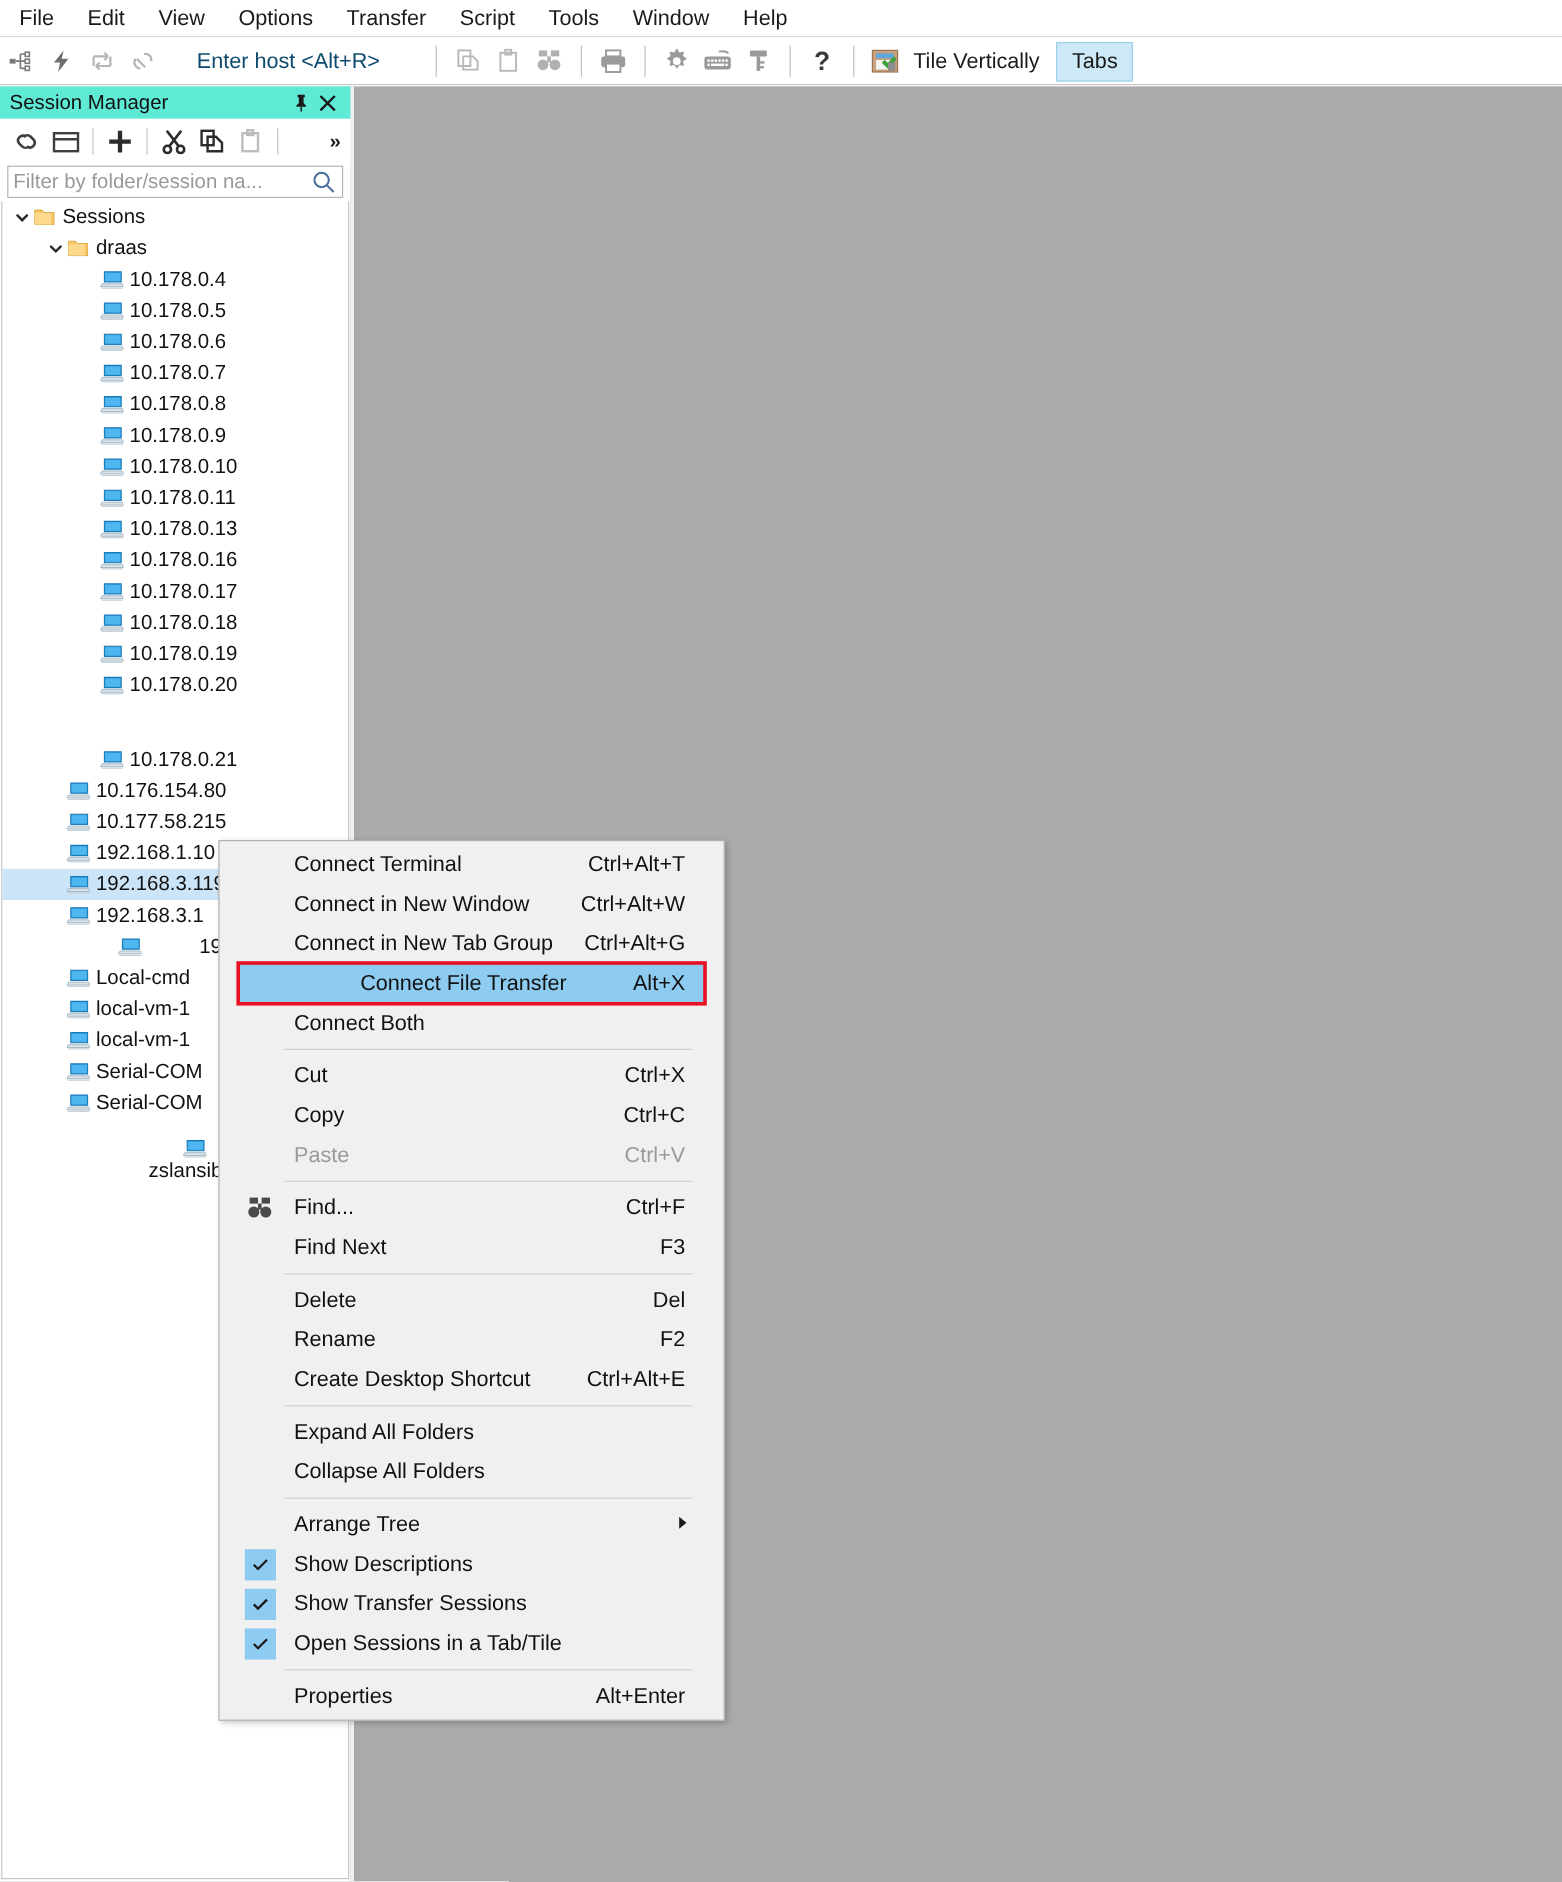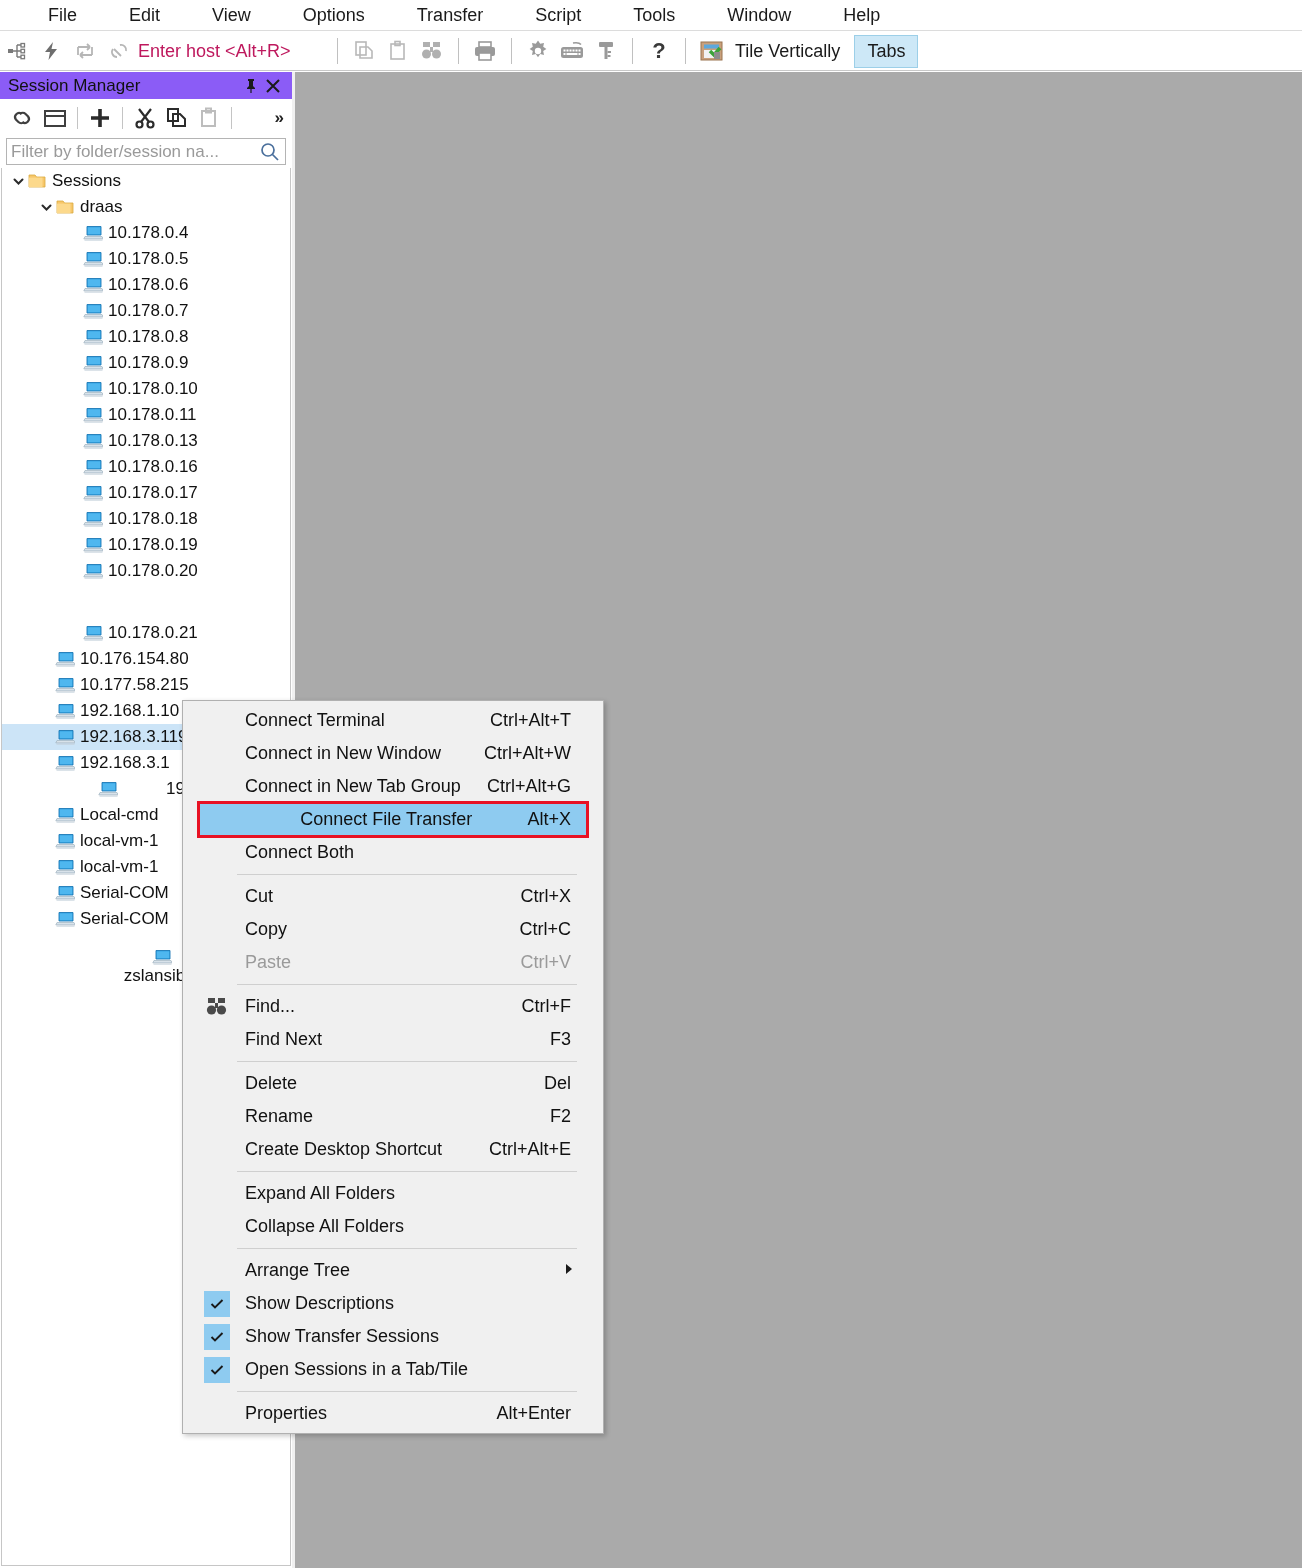--- a/index.html
+++ b/index.html
@@ -20,23 +20,22 @@
 
   
   #menubar {
     position: absolute;
     left: 0; top: 0;
     width: 1302px; height: 31px;
     background: #ffffff;
     border-bottom: 1px solid #dcdcdc;
     display: flex;
     align-items: center;
-    padding-left: 34px;
-    box-sizing: border-box;
-    gap: 24px;
+    padding-left: 2px;
+    box-sizing: border-box;
   }
   .menubar-item {
     font-size: 18px;
     color: #1a1a1a;
     padding: 2px 14px;
     cursor: default;
     white-space: nowrap;
   }
 
   
@@ -58,22 +57,22 @@
   }
   .tb-icon svg { display: block; }
   .tb-sep {
     width: 1px; height: 26px;
     background: #c0c0c0;
     margin: 0 9px;
     flex: none;
   }
   #host-entry {
     font-size: 18px;
-    color: #be185d;
-    margin-left: 2px;
+    color: #0c4a6e;
+    margin-left: 28px;
     white-space: nowrap;
     width: 190px;
     flex: none;
   }
   #tile-vert-label {
     font-size: 18px;
     color: #1a1a1a;
     margin-left: 6px;
     white-space: nowrap;
   }
@@ -101,21 +100,21 @@
     position: absolute;
     left: 0; top: 72px;
     width: 292px; height: 1496px;
     background: #ffffff;
     box-sizing: border-box;
   }
   #sm-header {
     position: absolute;
     left: 0; top: 0;
     width: 292px; height: 27px;
-    background: #8b5cf6;
+    background: #5eead4;
     display: flex;
     align-items: center;
     box-sizing: border-box;
   }
   #sm-title {
     font-size: 17px;
     color: #111111;
     margin-left: 8px;
     flex: 1;
     white-space: nowrap;

